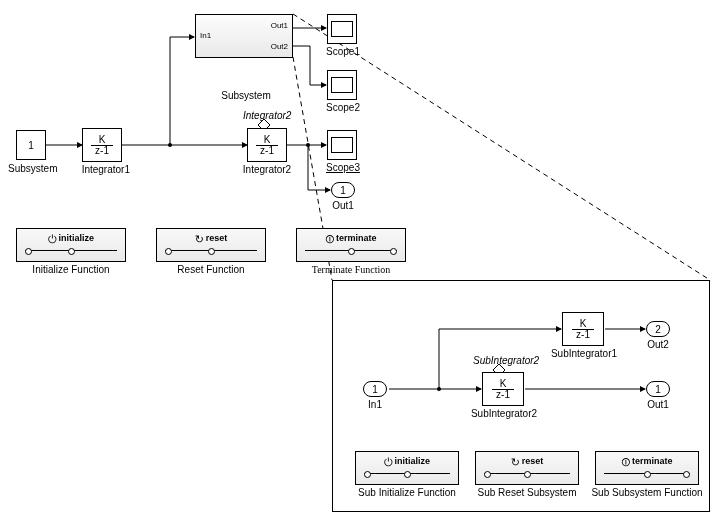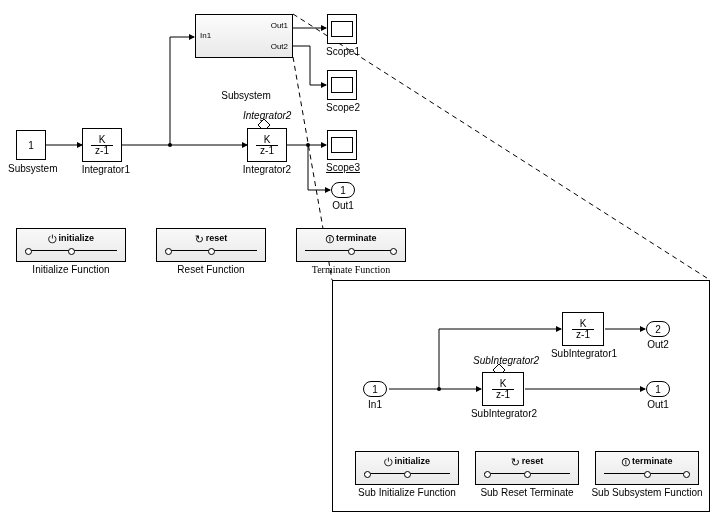--- a/index.html
+++ b/index.html
@@ -292,21 +292,21 @@
   </div>
   <div class="label" style="left:22px; top:206px; width:104px;">Sub Initialize Function</div>
 
   <div class="func-block" style="left:142px; top:170px; width:104px; height:34px;">
     <span class="reset-icon"></span>
     <b>reset</b>
     <div class="func-inner-line"></div>
     <div class="func-dot" style="left:8px;"></div>
     <div class="func-dot" style="left:50%; margin-left:-3px;"></div>
   </div>
-  <div class="label" style="left:142px; top:206px; width:104px;">Sub Reset Terminate</div>
+  <div class="label" style="left:142px; top:206px; width:104px;">Sub Reset Subsystem</div>
 
   <div class="func-block" style="left:262px; top:170px; width:104px; height:34px;">
     <span class="term-icon"></span>
     <b>terminate</b>
     <div class="func-inner-line"></div>
     <div class="func-dot" style="left:50%; margin-left:-3px;"></div>
     <div class="func-dot" style="right:8px;"></div>
   </div>
   <div class="label" style="left:255px; top:206px; width:118px;">Sub Subsystem Function</div>
 

